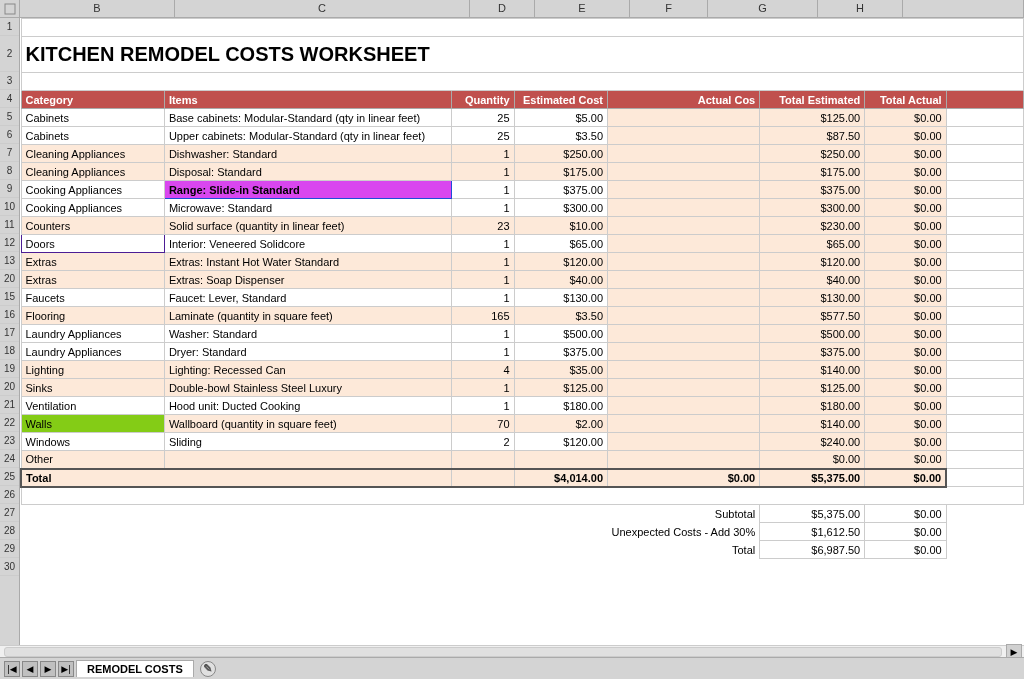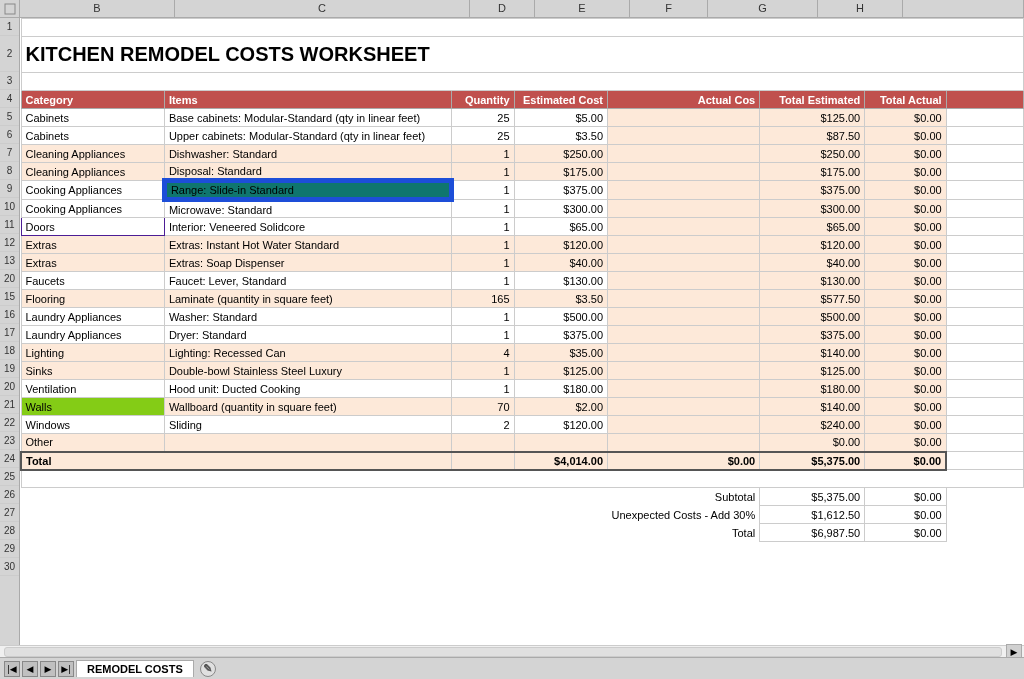--- a/index.html
+++ b/index.html
@@ -310,35 +310,45 @@
     <td style="background:#fde9d9; border:1px solid #ccc;">Disposal: Standard</td>
     <td style="background:#fde9d9; border:1px solid #ccc; text-align:right;">1</td>
     <td style="background:#fde9d9; border:1px solid #ccc; text-align:right;">$175.00</td>
     <td style="background:#fde9d9; border:1px solid #ccc; text-align:right;"></td>
     <td style="background:#fde9d9; border:1px solid #ccc; text-align:right;">$175.00</td>
     <td style="background:#fde9d9; border:1px solid #ccc; text-align:right;">$0.00</td>
     <td style="background:#fff; border:1px solid #ccc;"></td>
   </tr>
             <tr class="data-row">
     <td style="background:#fff; border:1px solid #ccc;">Cooking Appliances</td>
-    <td style="background:#0f766e; border:5px solid #1d4ed8;">Range: Slide-in Standard</td>
+    <td style="background:#d946ef; border:1px solid #1d4ed8;font-weight:bold;">Range: Slide-in Standard</td>
     <td style="background:#fff; border:1px solid #ccc; text-align:right;">1</td>
     <td style="background:#fff; border:1px solid #ccc; text-align:right;">$375.00</td>
     <td style="background:#fde9d9; border:1px solid #ccc; text-align:right;"></td>
     <td style="background:#fde9d9; border:1px solid #ccc; text-align:right;">$375.00</td>
     <td style="background:#fde9d9; border:1px solid #ccc; text-align:right;">$0.00</td>
     <td style="background:#fff; border:1px solid #ccc;"></td>
   </tr>
             <tr class="data-row">
     <td style="background:#fff; border:1px solid #ccc;">Cooking Appliances</td>
     <td style="background:#fff; border:1px solid #ccc;">Microwave: Standard</td>
     <td style="background:#fff; border:1px solid #ccc; text-align:right;">1</td>
     <td style="background:#fff; border:1px solid #ccc; text-align:right;">$300.00</td>
     <td style="background:#fde9d9; border:1px solid #ccc; text-align:right;"></td>
     <td style="background:#fde9d9; border:1px solid #ccc; text-align:right;">$300.00</td>
+    <td style="background:#fde9d9; border:1px solid #ccc; text-align:right;">$0.00</td>
+    <td style="background:#fff; border:1px solid #ccc;"></td>
+  </tr>
+            <tr class="data-row">
+    <td style="background:#fde9d9; border:1px solid #ccc;">Counters</td>
+    <td style="background:#fde9d9; border:1px solid #ccc;">Solid surface (quantity in linear feet)</td>
+    <td style="background:#fde9d9; border:1px solid #ccc; text-align:right;">23</td>
+    <td style="background:#fde9d9; border:1px solid #ccc; text-align:right;">$10.00</td>
+    <td style="background:#fde9d9; border:1px solid #ccc; text-align:right;"></td>
+    <td style="background:#fde9d9; border:1px solid #ccc; text-align:right;">$230.00</td>
     <td style="background:#fde9d9; border:1px solid #ccc; text-align:right;">$0.00</td>
     <td style="background:#fff; border:1px solid #ccc;"></td>
   </tr>
             <tr class="data-row">
     <td style="background:#fff; border:1px solid #4c1d95;">Doors</td>
     <td style="background:#fff; border:1px solid #ccc;">Interior: Veneered Solidcore</td>
     <td style="background:#fff; border:1px solid #ccc; text-align:right;">1</td>
     <td style="background:#fff; border:1px solid #ccc; text-align:right;">$65.00</td>
     <td style="background:#fde9d9; border:1px solid #ccc; text-align:right;"></td>
     <td style="background:#fde9d9; border:1px solid #ccc; text-align:right;">$65.00</td>

